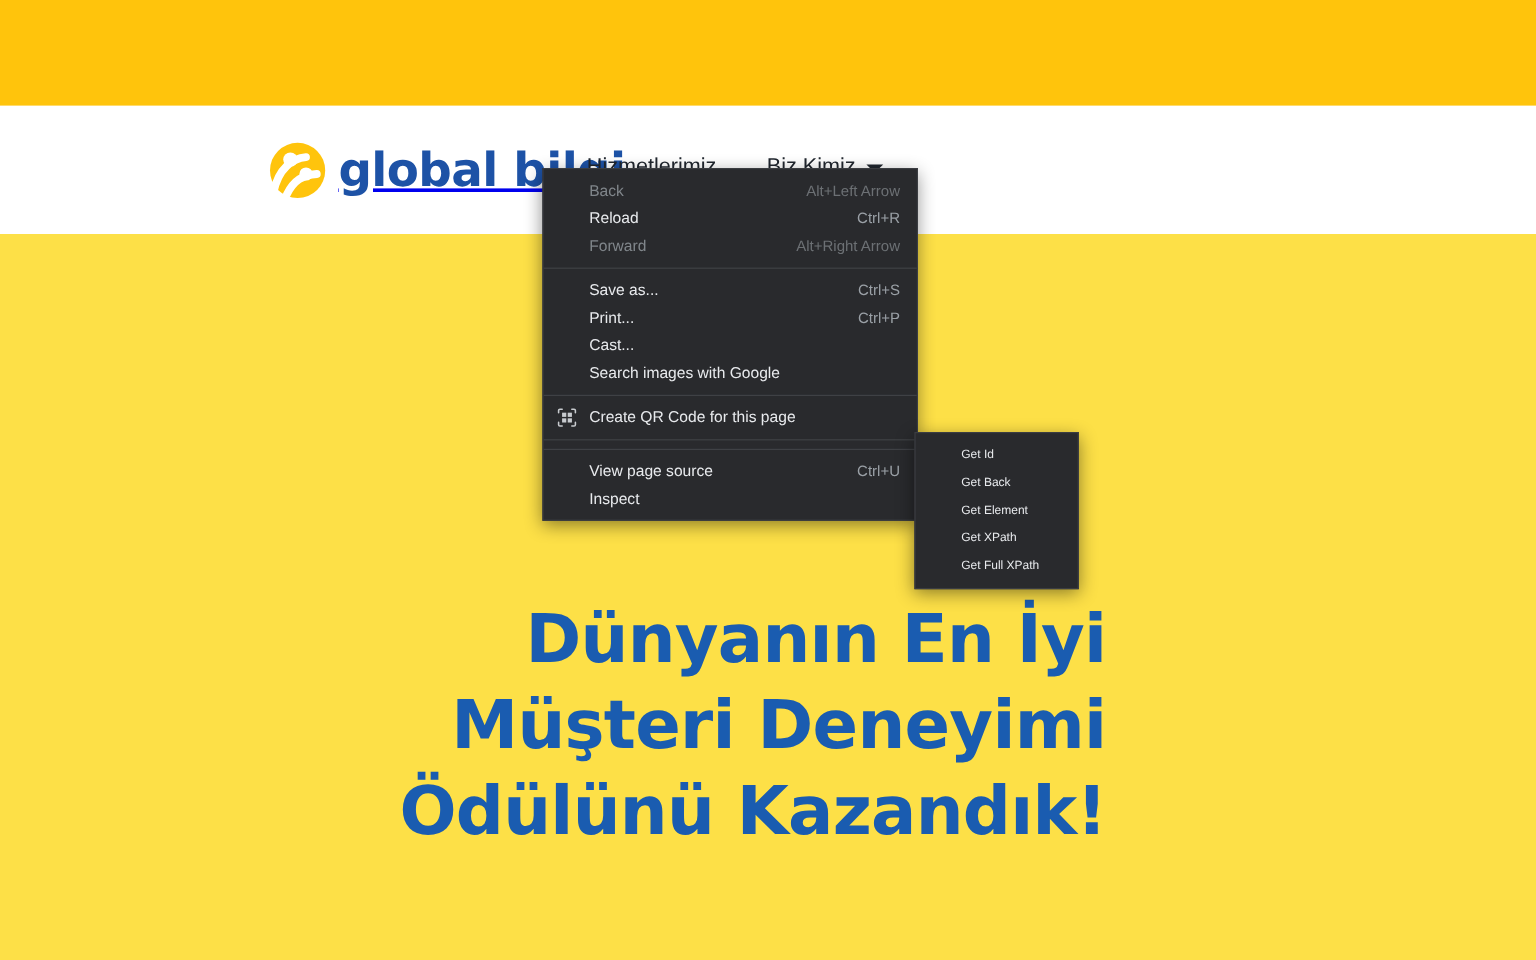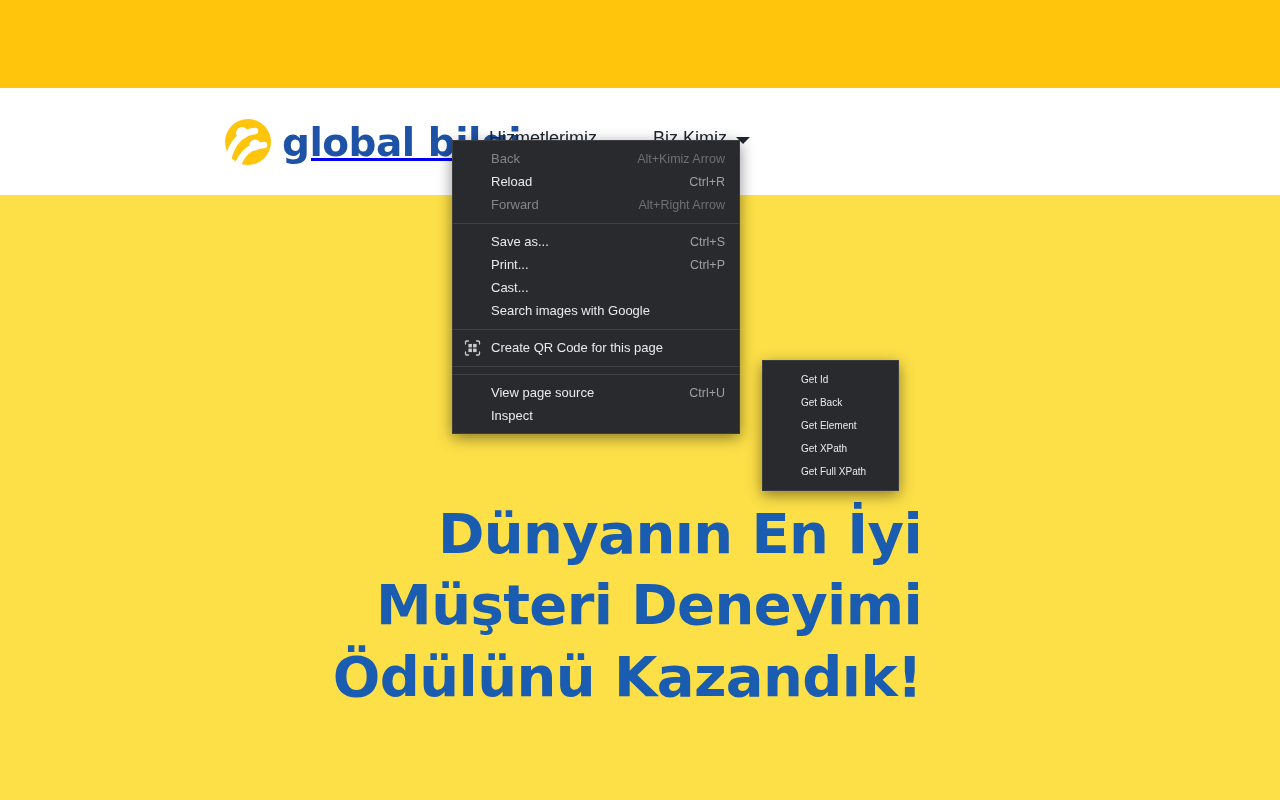--- a/index.html
+++ b/index.html
@@ -61,21 +61,21 @@
     line-height: 1;
     font-family: "DejaVu Sans", sans-serif;
   }
 
   #main-nav {
     position: absolute;
     left: 489px;
     top: 128px;
     display: flex;
     align-items: center;
-    gap: 56px;
+    gap: 42px;
     font-size: 18px;
     color: #20262e;
   }
   .nav-item {
     display: flex;
     align-items: center;
     gap: 9px;
     white-space: nowrap;
     font-weight: 400;
   }
@@ -109,21 +109,21 @@
     color: #1a5cb0;
     font-family: "DejaVu Sans", sans-serif;
     letter-spacing: -0.6px;
   }
 
   
   #ctx-menu {
     position: absolute;
     left: 452px;
     top: 140px;
-    width: 288px;
+    width: 313px;
     background: #292a2d;
     border: 1px solid #3b3d41;
     box-shadow: 0 4px 14px rgba(0,0,0,.45);
     padding: 6px 0;
     font-size: 13px;
     color: #e8eaed;
     box-sizing: border-box;
   }
   .mi {
     position: relative;
@@ -227,21 +227,21 @@
 
   <div id="hero">
     <h1 id="hero-title">Dünyanın En İyi Müşteri Deneyimi Ödülünü Kazandık!</h1>
   </div>
 </div>
 
 <div id="ctx-menu">
 
   <div class="mi disabled">
     <span class="label">Back</span>
-    <span class="accel">Alt+Kimiz Arrow</span>
+    <span class="accel">Alt+Left Arrow</span>
   </div>
   <div class="mi">
     <span class="label">Reload</span>
     <span class="accel">Ctrl+R</span>
   </div>
   <div class="mi disabled">
     <span class="label">Forward</span>
     <span class="accel">Alt+Right Arrow</span>
   </div>
 

